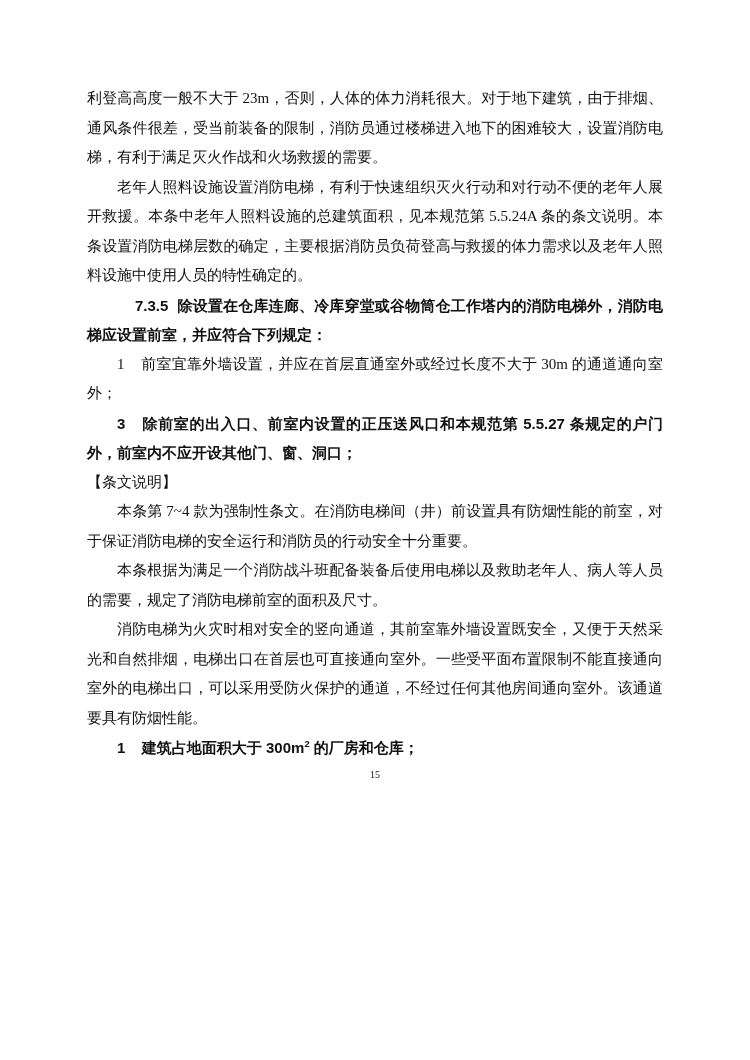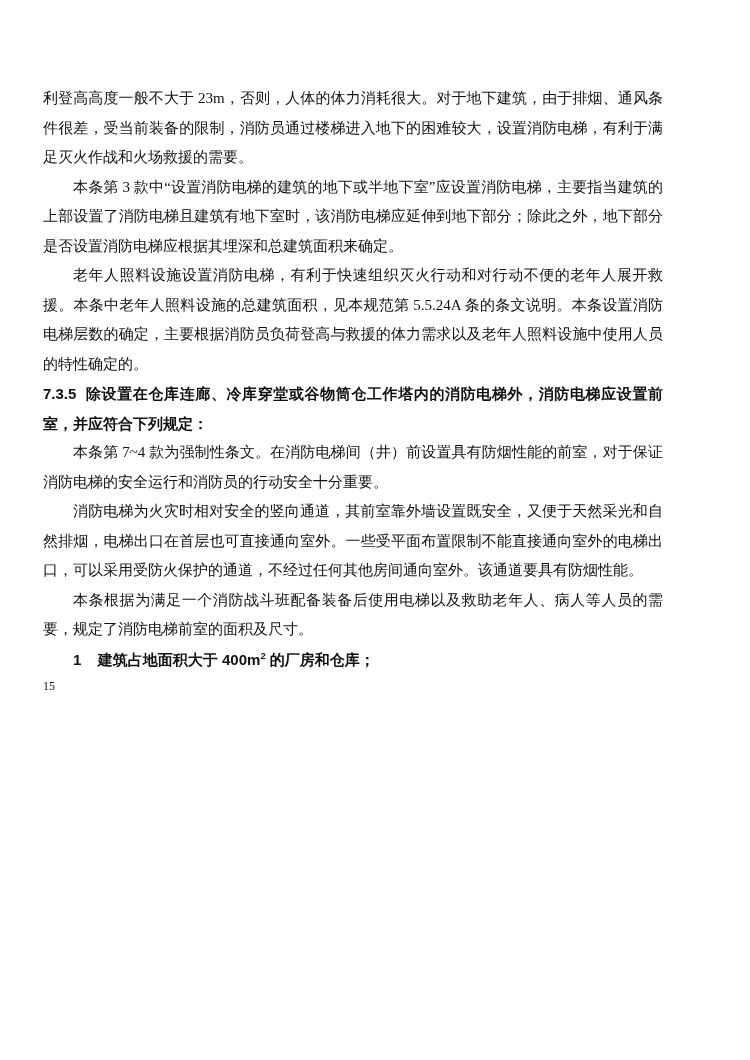--- a/index.html
+++ b/index.html
@@ -11,70 +11,73 @@
     width: 750px;
     height: 1060px;
     position: relative;
     overflow: hidden;
     color: #111;
   }
   .page {
     position: absolute;
     inset: 0;
     box-sizing: border-box;
-    padding: 84px 87px 0 43px;
+    padding: 84px 87px 0 87px;
     font-family: "Liberation Serif", "DejaVu Serif", serif;
     font-size: 15px;
     line-height: 29.5px;
     text-align: justify;
   }
   p { margin: 0; }
   .indent { text-indent: 2em; }
   .heiti {
     font-family: "Liberation Sans", "DejaVu Sans", sans-serif;
     font-weight: 700;
   }
-  .sec-num { margin-right: 0.6em; }
+  .sec-num { margin-right: 0.6em; margin-left: 48px; }
   .item { text-indent: 2em; }
   .item-num { margin-right: 1.1em; }
   .u { text-underline-offset: 4px; }
   sup {
     font-size: 0.62em;
     vertical-align: super;
     line-height: 0;
   }
   .footer {
+    text-align: center;
     margin-top: 5px;
-    font-size: 12px;
+    font-size: 10px;
     line-height: 14px;
     font-family: "Liberation Serif", "DejaVu Serif", serif;
   }
 </style>
 </head>
 <body>
 
 <div class="page">
 
   <p><span>利登高高度一般不大于 23m，否则，人体的体力消耗很大。对于地下建筑，由于排烟、通风条件很差，受当前装备的限制，消防员通过楼梯进入地下的困难较大，设置消防电梯，有利于满足灭火作战和火场救援的需要。</span></p>
 
-  <p class="indent"><span>本条第 3 款中“设置消防电梯的建筑的地下或半地下室”应设置消防电梯，主要指当建筑的上部设置了消防电梯且建筑有地下室时，该消防电梯应延伸到地下部分；除此之外，地下部分是否设置消防电梯应根据其埋深和总建筑面积来确定。</span></p>
 
   <p class="indent"><span class="u">老年人照料设施设置消防电梯，有利于快速组织灭火行动和对行动不便的老年人展开救援。本条中老年人照料设施的总建筑面积，见本规范第 5.5.24A 条的条文说明。本条设置消防电梯层数的确定，主要根据消防员负荷登高与救援的体力需求以及老年人照料设施中使用人员的特性确定的。</span></p>
 
   <p class="heiti"><span class="sec-num">7.3.5</span><span>除设置在仓库连廊、冷库穿堂或谷物筒仓工作塔内的消防电梯外，消防电梯应设置前室，并应符合下列规定：</span></p>
 
+  <p class="item"><span class="item-num">1</span><span>前室宜靠外墙设置，并应在首层直通室外或经过长度不大于 30m 的通道通向室外；</span></p>
 
 
+  <p class="item heiti"><span class="item-num">3</span><span>除前室的出入口、前室内设置的正压送风口和本规范第 5.5.27 条规定的户门外，前室内不应开设其他门、窗、洞口；</span></p>
 
 
+  <p><span>【条文说明】</span></p>
 
   <p class="indent"><span>本条第 7~4 款为强制性条文。在消防电梯间（井）前设置具有防烟性能的前室，对于保证消防电梯的安全运行和消防员的行动安全十分重要。</span></p>
 
+  <p class="indent"><span class="u">本条根据为满足一个消防战斗班配备装备后使用电梯以及救助老年人、病人等人员的需要，规定了消防电梯前室的面积及尺寸。</span></p>
+
   <p class="indent"><span>消防电梯为火灾时相对安全的竖向通道，其前室靠外墙设置既安全，又便于天然采光和自然排烟，电梯出口在首层也可直接通向室外。一些受平面布置限制不能直接通向室外的电梯出口，可以采用受防火保护的通道，不经过任何其他房间通向室外。该通道要具有防烟性能。</span></p>
 
-  <p class="indent"><span class="u">本条根据为满足一个消防战斗班配备装备后使用电梯以及救助老年人、病人等人员的需要，规定了消防电梯前室的面积及尺寸。</span></p>
 
-
-  <p class="item heiti"><span class="item-num">1</span><span>建筑占地面积大于 400m</span><sup>2</sup><span> 的厂房和仓库；</span></p>
+  <p class="item heiti"><span class="item-num">1</span><span>建筑占地面积大于 300m</span><sup>2</sup><span> 的厂房和仓库；</span></p>
 
   <div class="footer"><span>15</span></div>
 
 </div>
 
 </body></html>

